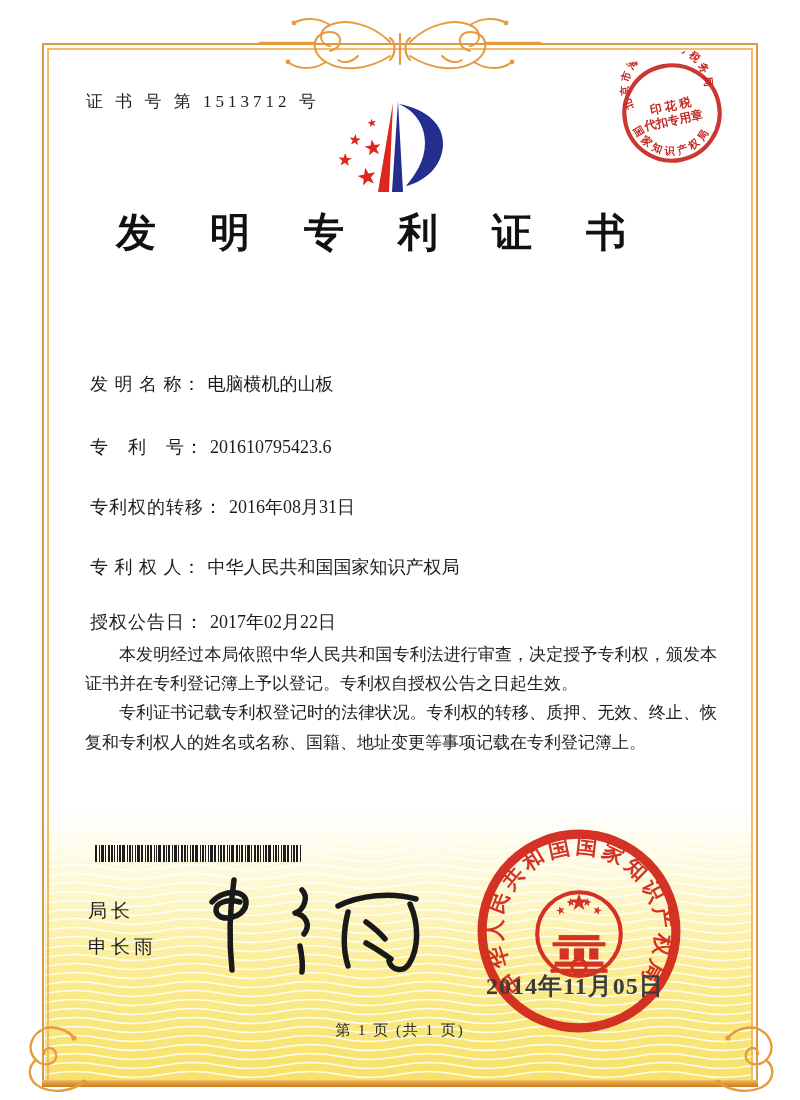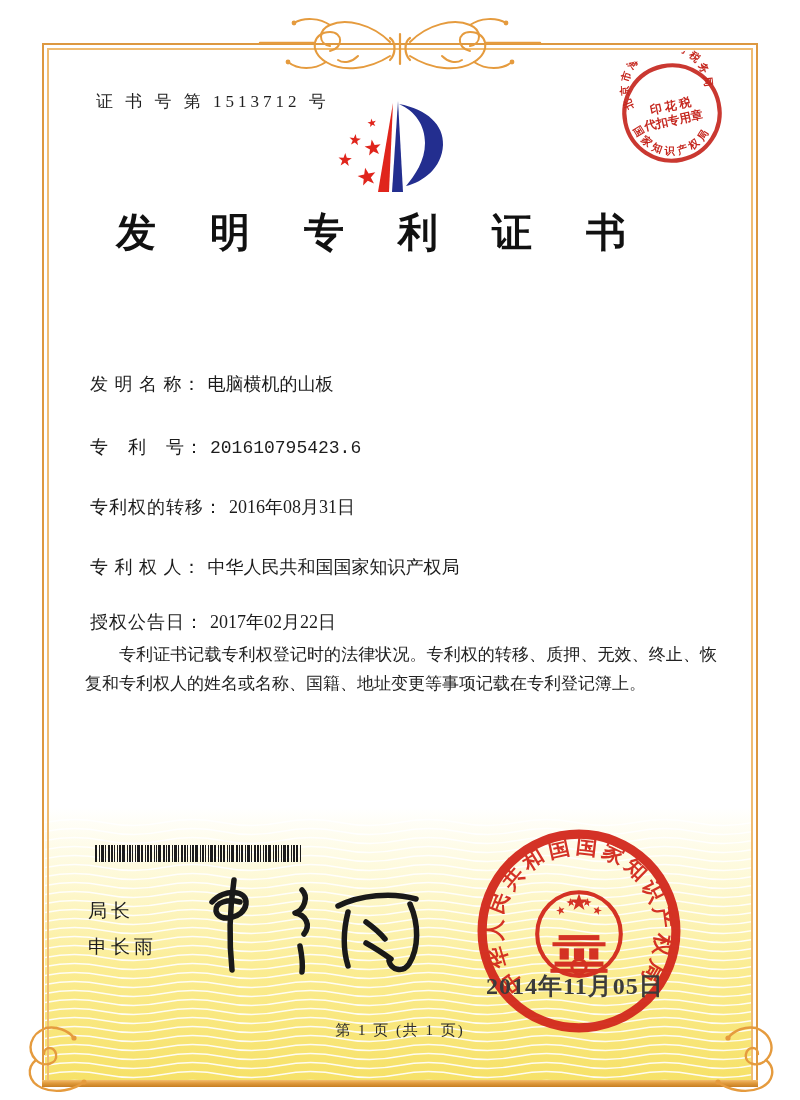--- a/index.html
+++ b/index.html
@@ -27,21 +27,21 @@
     position:absolute;left:45px;top:808px;width:708px;height:274px;
     background:linear-gradient(180deg,
       rgba(253,248,210,0) 0%,
       rgba(252,242,168,0.45) 25%,
       rgba(250,232,120,0.8) 58%,
       #f6e167 100%);
   }
   .waves-svg{position:absolute;left:45px;top:818px;}
   
   .cert-no{
-    position:absolute;left:96px;top:90px;font-size:17px;letter-spacing:4px;color:#1f1f1f;
+    position:absolute;left:86px;top:90px;font-size:17px;letter-spacing:4px;color:#1f1f1f;
   }
   .title{
     position:absolute;left:0;top:205px;width:742px;text-align:center;
     font-size:40px;font-weight:bold;letter-spacing:22px;text-indent:22px;color:#111;
   }
   
   .field{position:absolute;left:90px;font-size:18px;color:#1c1c1c;white-space:nowrap;}
   .field .lbl{letter-spacing:1px;}
   .field .val{margin-left:6px;}
   
@@ -159,34 +159,35 @@
   </text>
   <text x="56" y="53" text-anchor="middle" font-size="11.5" fill="#c5271f" font-weight="bold">印 花 税</text>
   <text x="56" y="67" text-anchor="middle" font-size="11.5" fill="#c5271f" font-weight="bold">代扣专用章</text>
 </svg>
 
 <div class="title">发 明 专 利 证 书</div>
 
 <div class="field" style="top:372px;text-align:center;">
   <span class="lbl">发 明 名 称：</span><span class="val">电脑横机的山板</span>
 </div>
-<div class="field" style="top:435px;font-family:Liberation Mono, monospace;">
+<div class="field" style="top:435px;">
   <span class="lbl">专　利　号：</span><span class="val">201610795423.6</span>
 </div>
 <div class="field" style="top:495px;">
   <span class="lbl">专利权的转移：</span><span class="val">2016年08月31日</span>
 </div>
 <div class="field" style="top:555px;">
   <span class="lbl">专 利 权 人：</span><span class="val">中华人民共和国国家知识产权局</span>
 </div>
 <div class="field" style="top:610px;">
   <span class="lbl">授权公告日：</span><span class="val">2017年02月22日</span>
 </div>
 
 <div class="body-text">
+  <p>本发明经过本局依照中华人民共和国专利法进行审查，决定授予专利权，颁发本证书并在专利登记簿上予以登记。专利权自授权公告之日起生效。</p>
   <p>专利证书记载专利权登记时的法律状况。专利权的转移、质押、无效、终止、恢复和专利权人的姓名或名称、国籍、地址变更等事项记载在专利登记簿上。</p>
 </div>
 
 <div class="barcode" id="barcode">
     <span style="width: 2px; margin-right: 2px;"></span>
     <span style="width: 1px; margin-right: 1px;"></span>
     <span style="width: 3px; margin-right: 1px;"></span>
     <span style="width: 1px; margin-right: 2px;"></span>
     <span style="width: 2px; margin-right: 1px;"></span>
     <span style="width: 2px; margin-right: 1px;"></span>

